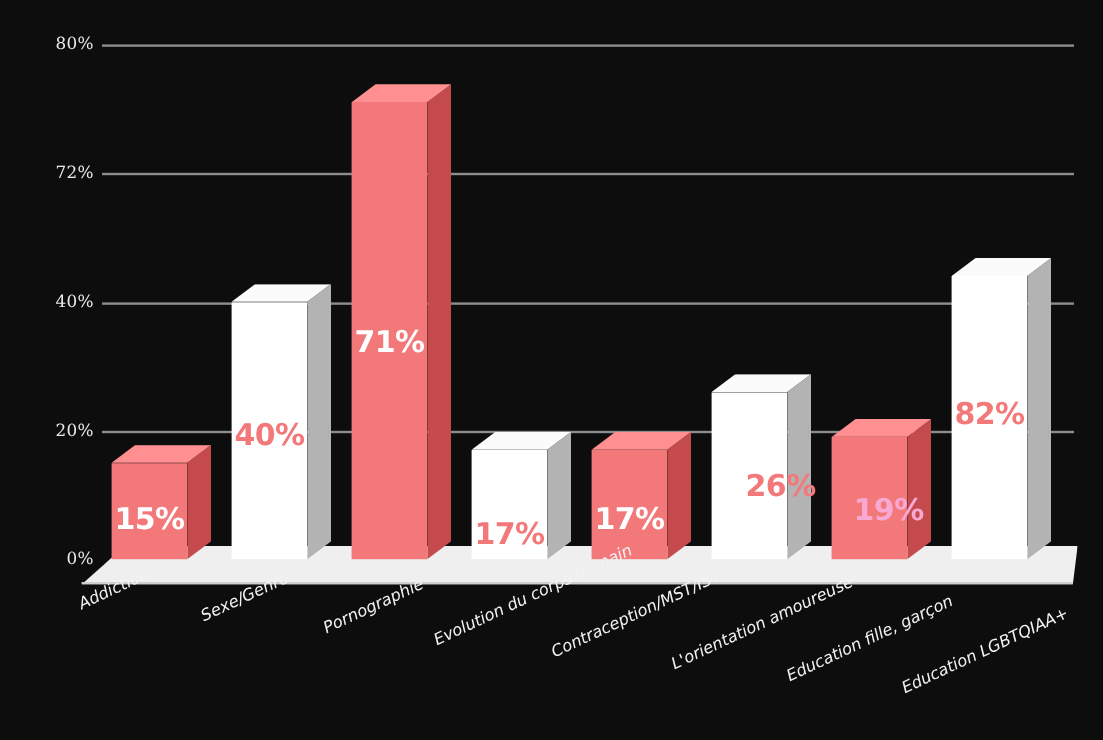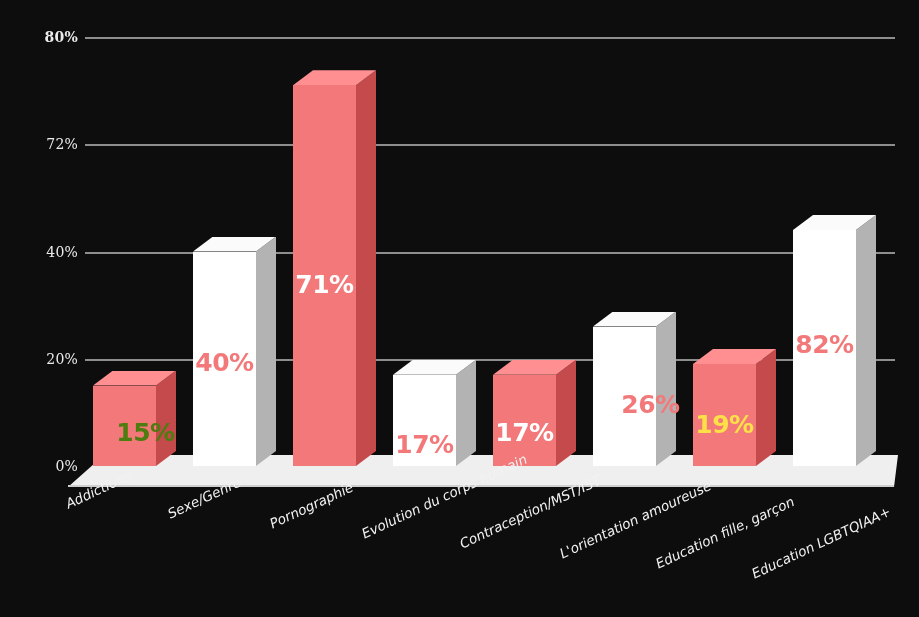--- a/index.html
+++ b/index.html
@@ -101,21 +101,21 @@
       <div class="gridline" style="top: 358.75px; background: rgb(142, 142, 142);"></div>
       <div class="gridline" style="top: 251.5px; background: rgb(142, 142, 142);"></div>
       <div class="gridline" style="top: 144.25px; background: rgb(142, 142, 142);"></div>
       <div class="gridline" style="top: 37px; background: rgb(142, 142, 142);"></div>
     </div>
   <div id="ytick-layer" style="position: absolute; left: 0px; top: 0px; width: 78px; height: 617px;">
       <div class="y-tick-label" style="top: 466px;">0%</div>
       <div class="y-tick-label" style="top: 358.75px; text-align: right;">20%</div>
       <div class="y-tick-label" style="top: 251.5px;">40%</div>
       <div class="y-tick-label" style="top: 144.25px;">72%</div>
-      <div class="y-tick-label" style="top: 37px; font-weight: bold;">80%</div>
+      <div class="y-tick-label" style="top: 37px;">80%</div>
     </div>
 
   <svg id="floor" viewBox="0 0 836 32" preserveAspectRatio="none">
     <polygon id="floor-poly" points="6,32 832,32 836,0 42,0" fill="#efefef"></polygon>
     <line id="floor-edge" x1="6" y1="31" x2="832" y2="31" stroke-width="2" stroke="#cfcfcf"></line>
   </svg>
 
   <div id="bars-layer">
       <div class="bar" style="left: 93px; top: 370.562px; width: 83px; height: 95.4375px;">
         <div class="front" style="width: 63px; height: 80.4375px; background: rgb(242, 120, 122);"></div>
@@ -153,27 +153,27 @@
         <div class="top" style="left: 0px; top: 0px; width: 83px; height: 15px; background: rgb(255, 143, 145); clip-path: polygon(0px 100%, 20px 0px, 100% 0px, 63px 100%);"></div>
       </div>
       <div class="bar" style="left: 793px; top: 215.05px; width: 83px; height: 250.95px;">
         <div class="front" style="width: 63px; height: 235.95px; background: rgb(255, 255, 255);"></div>
         <div class="side" style="left: 63px; width: 20px; height: 250.95px; background: rgb(179, 179, 179); clip-path: polygon(0px 15px, 100% 0px, 100% 235.95px, 0px 100%);"></div>
         <div class="top" style="left: 0px; top: 0px; width: 83px; height: 15px; background: rgb(251, 251, 251); clip-path: polygon(0px 100%, 20px 0px, 100% 0px, 63px 100%);"></div>
       </div>
     </div>
 
   <div id="values-layer">
-      <div class="bar-value" style="color: #4d7c0f; width: 63px; left: 78px; top: 418px; margin-left: 0px; margin-top: 0px; padding-left: 36px;">15%</div>
+      <div class="bar-value" style="color: #ffffff; width: 63px; left: 93px; top: 418px; margin-left: 0px; margin-top: 0px;">15%</div>
       <div class="bar-value" style="color: rgb(242, 120, 122); width: 63px; left: 193px; top: 418px; margin-left: 0px; margin-top: -70px;">40%</div>
       <div class="bar-value" style="color: rgb(255, 255, 255); width: 63px; left: 293px; top: 270.262px; margin-left: 0px; margin-top: 0px;">71%</div>
       <div class="bar-value" style="color: rgb(242, 120, 122); width: 63px; left: 393px; top: 418px; margin-left: 0px; margin-top: 12px;">17%</div>
       <div class="bar-value" style="color: rgb(255, 255, 255); width: 63px; left: 493px; top: 418px; margin-left: 0px; margin-top: 0px;">17%</div>
       <div class="bar-value" style="color: rgb(242, 120, 122); width: 63px; left: 593px; top: 418px; margin-left: 0px; margin-top: -28px; padding-left: 26px;">26%</div>
-      <div class="bar-value" style="color: #fde047; width: 63px; left: 693px; top: 418px; margin-left: 0px; margin-top: -8px;">19%</div>
+      <div class="bar-value" style="color: #f9a8d4; width: 63px; left: 693px; top: 418px; margin-left: 16px; margin-top: -8px;">19%</div>
       <div class="bar-value" style="color: rgb(242, 120, 122); width: 63px; left: 793px; top: 330.05px; margin-left: 0px; margin-top: 0px;">82%</div>
     </div>
 
   <div id="cats-layer">
       <div class="cat-label" style="left: 63px; top: 497px; margin-left: 0px;">Addictions</div>
       <div class="cat-label" style="left: 163px; top: 507px; margin-left: 2px;">Sexe/Genre</div>
       <div class="cat-label" style="left: 263px; top: 517px; margin-left: 4px;">Pornographie</div>
       <div class="cat-label" style="left: 363px; top: 527px; margin-left: -4px;">Evolution du corps humain</div>
       <div class="cat-label" style="left: 463px; top: 537px; margin-left: -6px;">Contraception/MST/IST</div>
       <div class="cat-label" style="left: 563px; top: 547px; margin-left: -6px;">L'orientation amoureuse</div>

